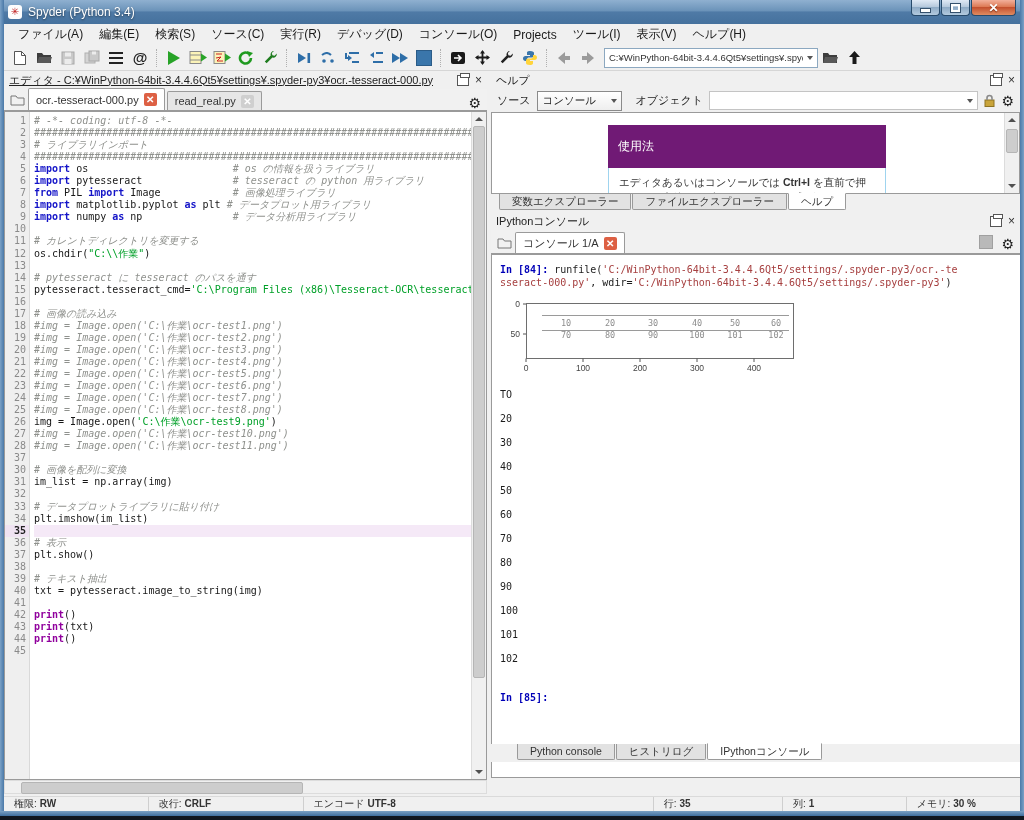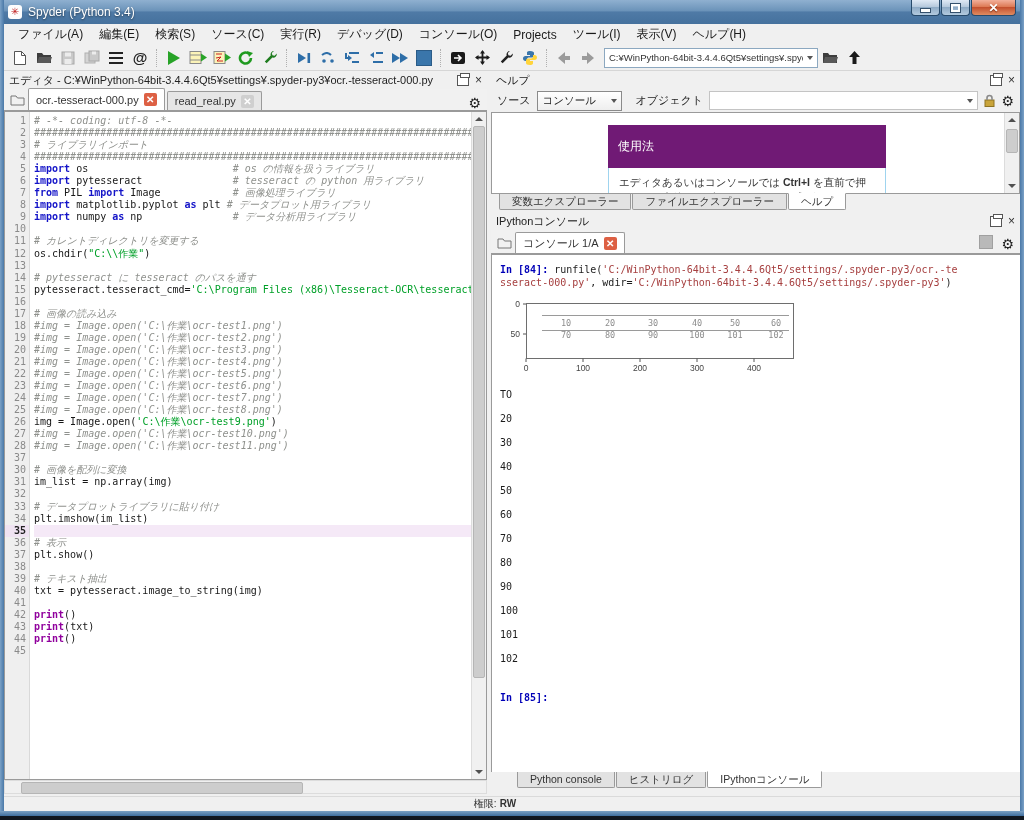--- a/index.html
+++ b/index.html
@@ -90,23 +90,23 @@
   .console-body{position:absolute;left:0;top:183px;width:597px;height:524px;background:#fff;border:1px solid #9a9a9a;box-sizing:border-box;display:flex;}
   .console-inner{flex:1;overflow:hidden;padding:8px 0 0 8px;position:relative;}
   .cpre{margin:0;font-family:"DejaVu Sans Mono","Liberation Mono",monospace;font-size:10px;line-height:13px;white-space:pre-wrap;word-break:break-all;color:#1c1c1c;}
   .cpre .cp{color:#0000b8;font-weight:bold;}
   .cpre .cs{color:#a63f3f;}
   .cpre .ct{color:#1c1c1c;}
   .in84{width:462px;}
   .outputs{line-height:12px;margin-top:14px;}
   .in85{margin-top:26px;}
   .plot{margin:10px 0 0 4px;}
-  .bottom-tabs{position:absolute;left:0;top:701px;width:529px;height:18px;display:flex;align-items:flex-start;background:#f0f0f0;padding-left:26px;box-sizing:border-box;}
-  
-  .statusbar{position:absolute;left:4px;top:796px;width:1016px;height:15px;background:#f0f0f0;border-top:1px solid #dadada;display:flex;align-items:center;justify-content:space-between;font-size:10px;color:#333;box-sizing:border-box;padding-right:34px;flex-direction:column;}
+  .bottom-tabs{position:absolute;left:0;top:673px;width:529px;height:18px;display:flex;align-items:flex-start;background:#f0f0f0;padding-left:26px;box-sizing:border-box;}
+  
+  .statusbar{position:absolute;left:4px;top:796px;width:1016px;height:15px;background:#f0f0f0;border-top:1px solid #dadada;display:flex;align-items:center;justify-content:space-between;font-size:10px;color:#333;box-sizing:border-box;padding-right:34px;}
   .st-item{padding:0 10px;border-left:1px solid #cfcfcf;white-space:nowrap;}
   .st-item:first-child{border-left:none;}
   .st-item b{margin-left:3px;}
   .st-spacer{width:64px;border:none;}
   svg{display:block;}
 </style>
 </head>
 <body>
 
 <div class="window">
@@ -306,21 +306,21 @@
         <svg width="13" height="15">
           <path d="M6.5 1L1 7h3.5v7h4V7H12z" fill="#1a1a1a"></path>
         </svg>
       </div>
   </div>
 
   <div class="main">
 
     <div class="editor-pane">
       <div class="pane-header">
-        <span style="white-space:nowrap;overflow:hidden;">エディタ - C:¥WinPython-64bit-3.4.4.6Qt5¥settings¥.spyder-py3¥ocr.-tesseract-000.py</span>
+        <span style="white-space:nowrap;overflow:hidden;text-decoration:underline;">エディタ - C:¥WinPython-64bit-3.4.4.6Qt5¥settings¥.spyder-py3¥ocr.-tesseract-000.py</span>
         <span class="ph-icons">
           <span class="float-ic"></span>
           <span class="close-ic">×</span>
         </span>
       </div>
       <div class="tabbar">
         <span class="corner-folder">
             <svg width="15" height="12">
               <path d="M1 11V2h5l1.5 2H14v7z" fill="none" stroke="#777"></path>
             </svg>

